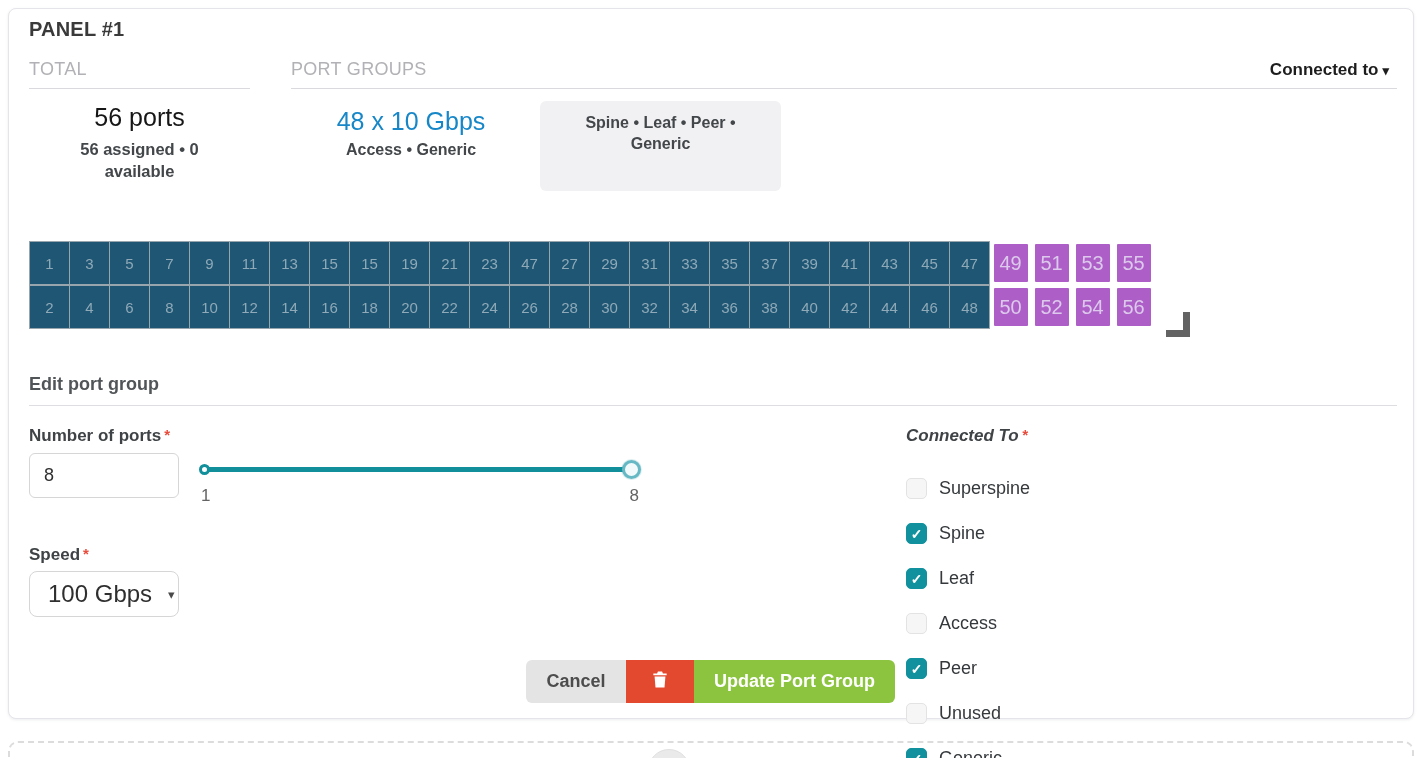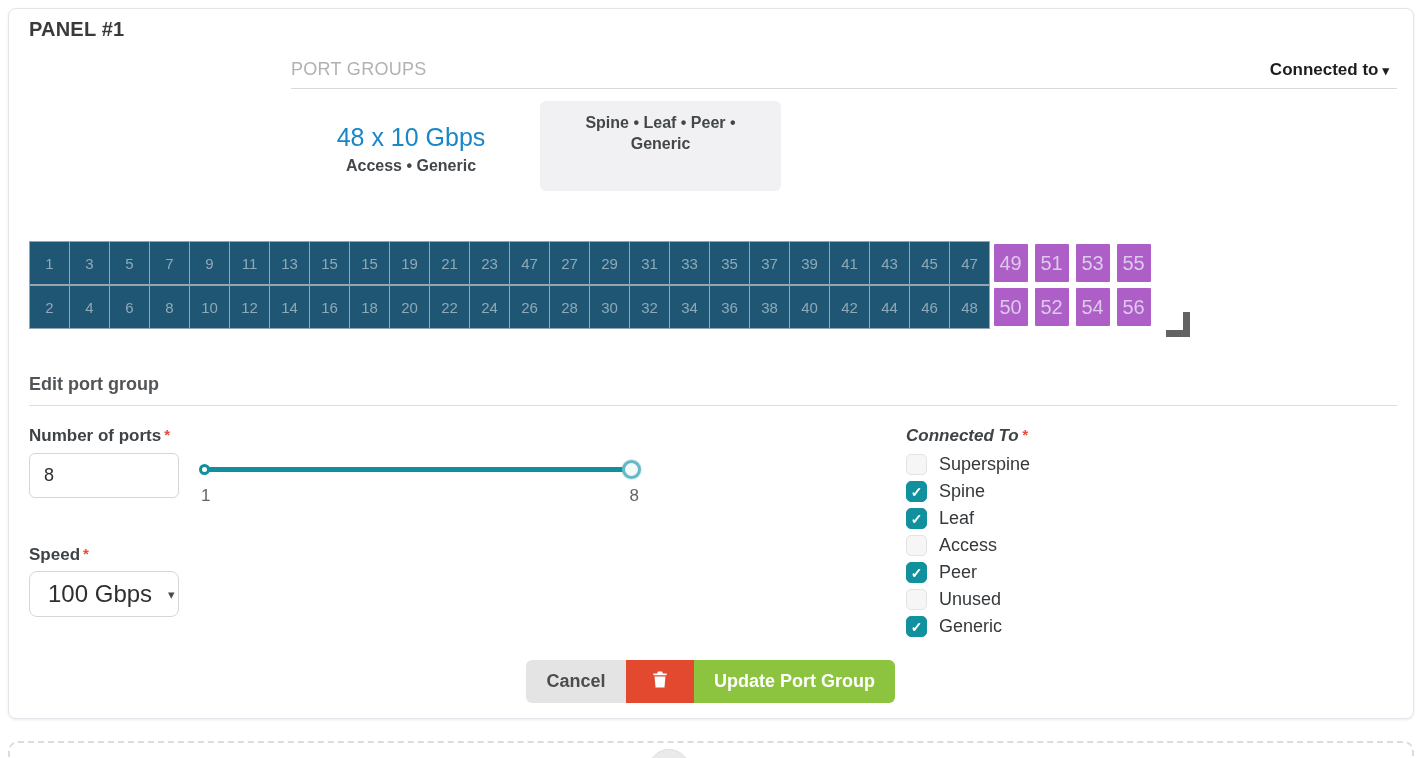--- a/index.html
+++ b/index.html
@@ -18,21 +18,21 @@
                 padding-bottom:8px; border-bottom:1px solid #dadade; }
 
   .total-col { position:absolute; left:20px; top:50px; width:221px; }
   .total-stats { text-align:center; padding-top:14px; }
   .ports-total { font-size:25px; color:#161616; font-weight:500; }
   .assigned { font-size:16.5px; font-weight:bold; color:#43474a; line-height:22px;
               max-width:168px; margin:6px auto 0; }
 
   .pg-section { position:absolute; left:282px; top:50px; width:1106px; }
 
-  .groups-row { position:absolute; left:302px; top:92px; display:flex; align-items:center; }
+  .groups-row { position:absolute; left:302px; top:92px; display:flex; align-items:flex-start; }
   .pg-card { width:200px; text-align:center; padding-top:5px; }
   .pg-card.selected { width:241px; margin-left:29px; background:#f1f1f3; border-radius:6px;
                       padding:8px 10px 10px; min-height:90px; }
   .pg-title { font-size:25px; line-height:30px; }
   .pg-roles { font-size:16px; font-weight:bold; color:#43474a; line-height:21px;
               max-width:200px; margin:3px auto 0; }
 
   .sort-dd { position:absolute; right:24px; top:51px; font-size:17px; font-weight:bold;
              color:#1d1d1d; cursor:pointer; }
   .sort-dd .caret { font-size:13px; margin-left:4px; color:#1d1d1d; }
@@ -75,21 +75,21 @@
   .slider-min, .slider-max { position:absolute; top:33px; font-size:17px; color:#646464; }
   .slider-min { left:2px; } .slider-max { right:2px; }
 
   .select-box { position:absolute; left:20px; top:562px; width:150px; height:46px;
                 border:1px solid #d6d6d6; border-radius:8px; display:flex; align-items:center;
                 padding-left:18px; cursor:pointer; background:#fff; }
   .select-box .value { font-size:24px; color:#2f2f2f; }
   .select-box .caret { font-size:13px; color:#4a4a4a; margin-left:16px; }
 
   .cb-list { position:absolute; left:897px; top:445px; }
-  .cb-row { display:flex; align-items:flex-start; height:27px; }
+  .cb-row { display:flex; align-items:flex-end; height:27px;margin-top:18px; }
   .cb { width:21px; height:21px; border-radius:5px; background:#f6f6f6;
         border:1px solid #e3e3e3; display:flex; align-items:center; justify-content:center;
         cursor:pointer; }
   .cb.checked { background:#11919d; border-color:#11919d; color:#fff;
                 font-size:14px; font-weight:bold; }
   .cb-label { font-size:18px; color:#35393c; margin-left:12px; }
 
   
   .btn-bar { position:absolute; left:517px; top:651px; display:flex; height:43px; }
   .btn { display:flex; align-items:center; justify-content:center; font-size:18px;
@@ -104,20 +104,27 @@
   .add-circle { position:absolute; left:648px; top:749px; width:42px; height:42px;
                 border-radius:50%; background:#eaeaea; border:1px solid #e0e0e0; }
 </style>
 </head>
 <body>
 
 <div class="panel">
 
   <div class="panel-title">PANEL #1</div>
 
+  <div class="total-col">
+    <div class="col-header">TOTAL</div>
+    <div class="total-stats">
+      <div class="ports-total">56 ports</div>
+      <div class="assigned">56 assigned • 0 available</div>
+    </div>
+  </div>
 
   <div class="pg-section">
     <div class="col-header">PORT GROUPS</div>
   </div>
 
   <div class="sort-dd">
     <span>Connected to</span><span class="caret">▾</span>
   </div>
 
   <div class="groups-row">

